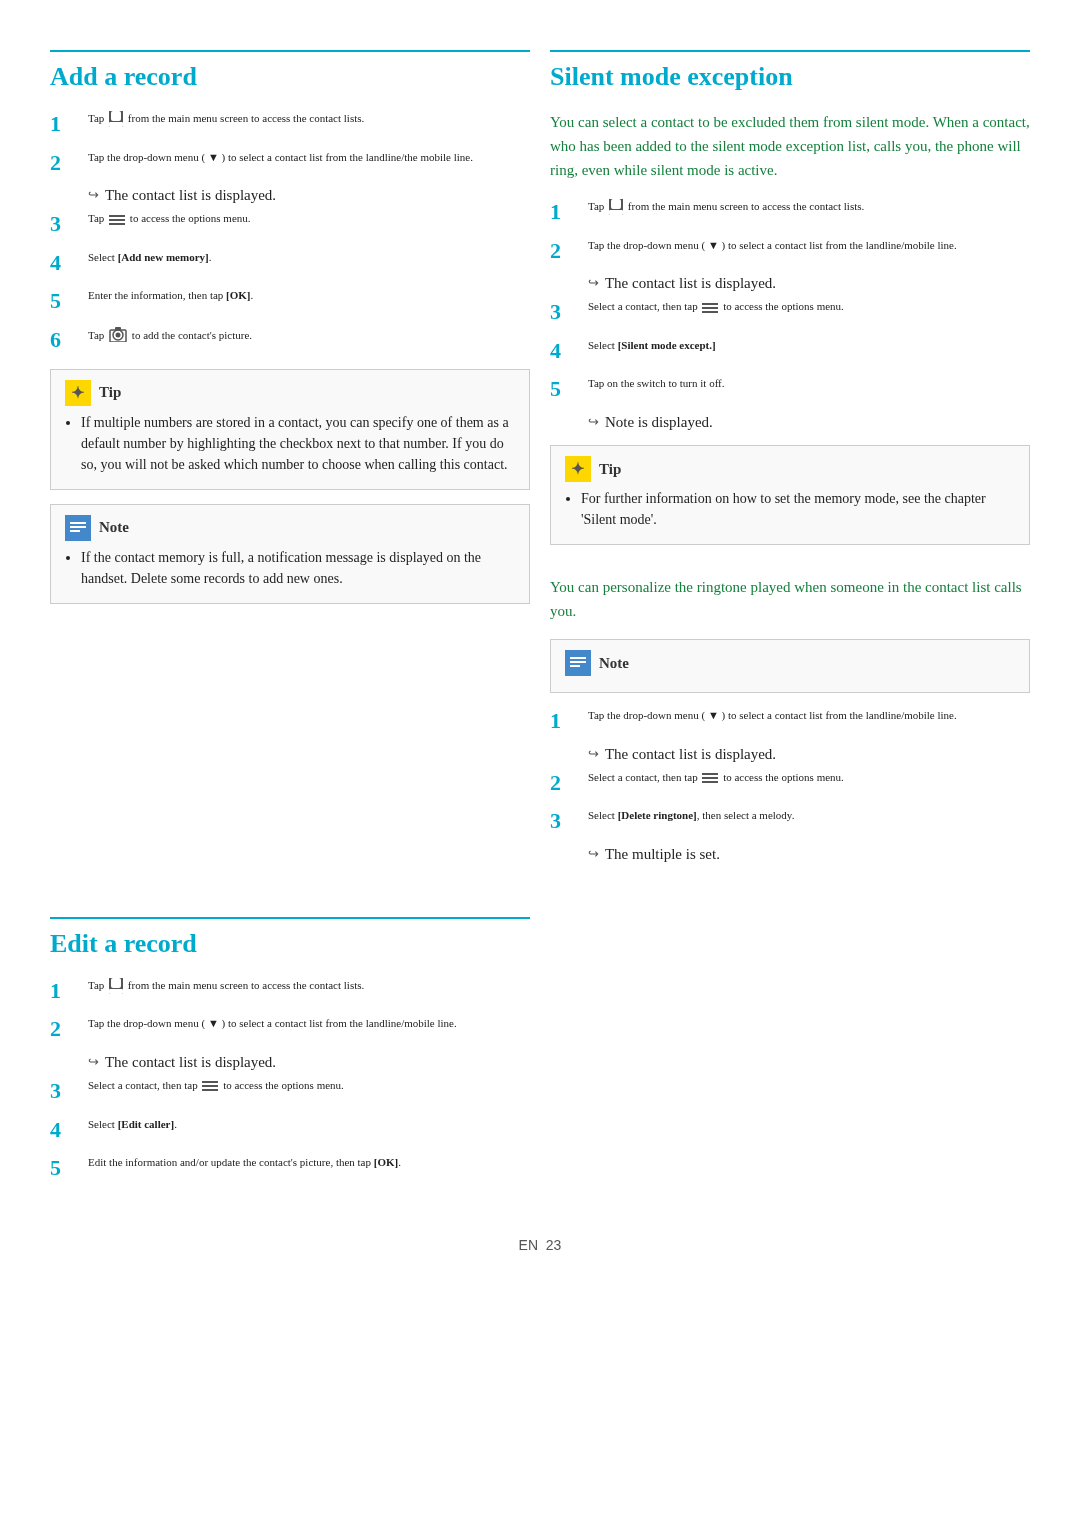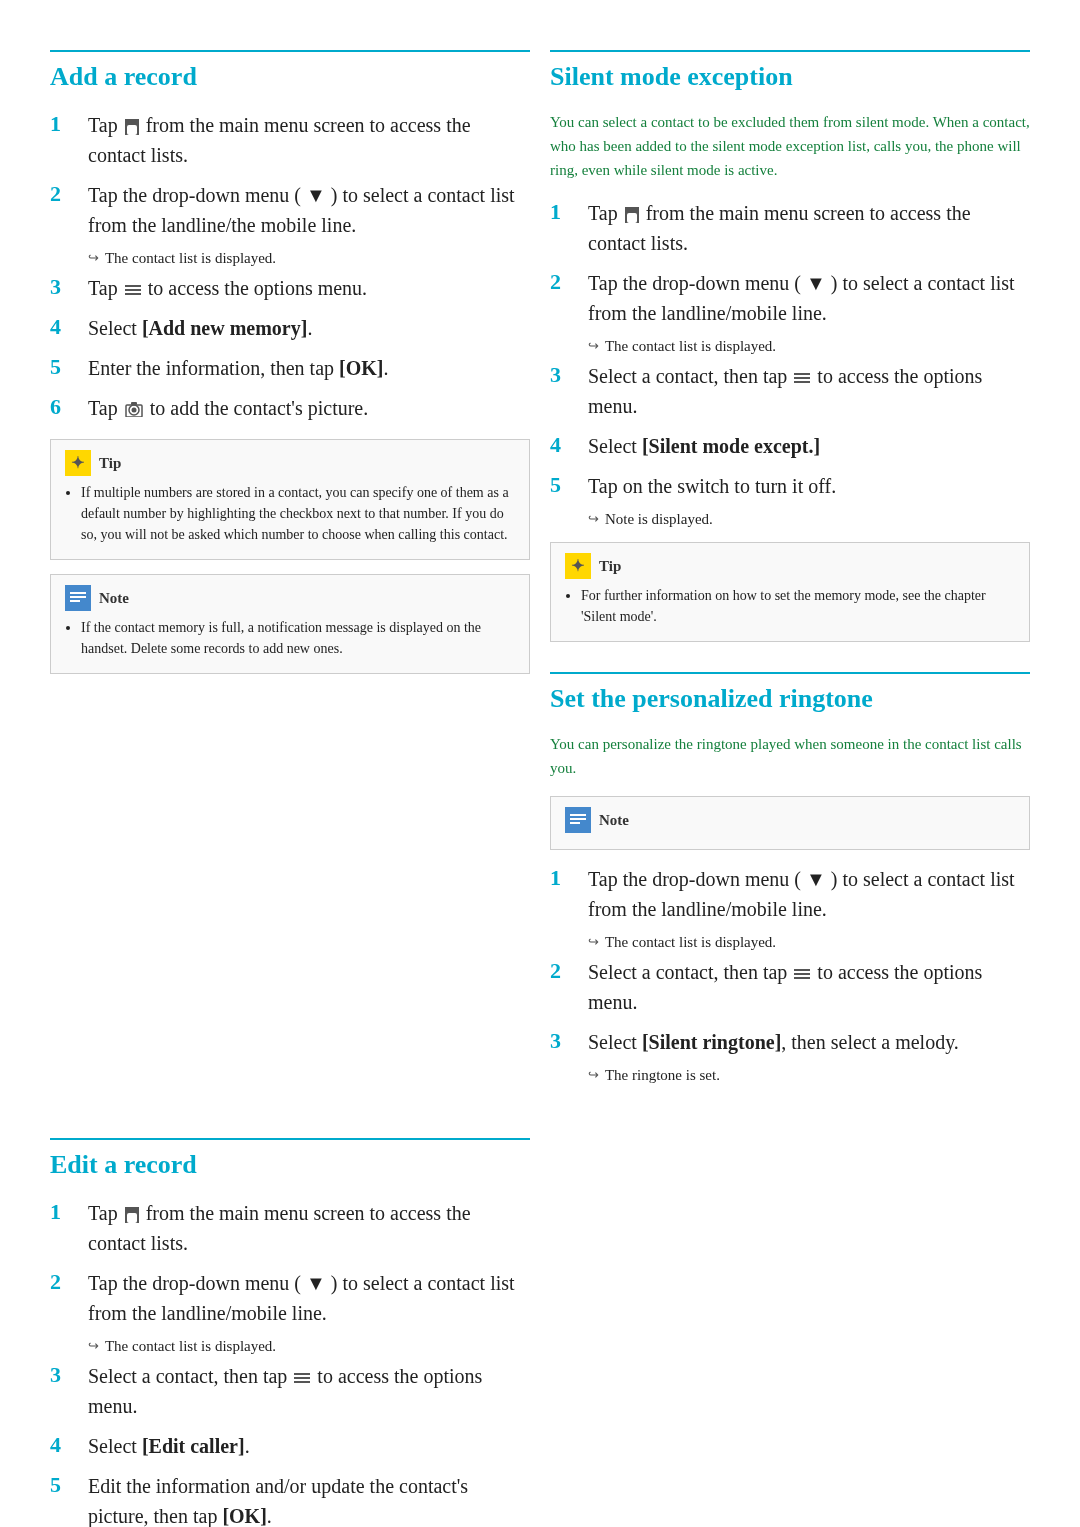--- a/index.html
+++ b/index.html
@@ -41,21 +41,21 @@
     }
     .step-number {
       font-size: 22px;
       font-weight: bold;
       color: #00aacc;
       min-width: 30px;
       margin-right: 8px;
       line-height: 1.3;
     }
     .step-text {
-      font-size: 20px;
+      font-size: 11px;
       line-height: 1.5;
       color: #222;
     }
     .step-text b {
       font-weight: bold;
     }
     .result-line {
       display: flex;
       align-items: flex-start;
       margin-left: 38px;
@@ -284,21 +284,20 @@
       <div class="tip-header">
         <span class="tip-icon">✦</span>
         <span>Tip</span>
       </div>
       <ul>
         <li>For further information on how to set the memory mode, see the chapter 'Silent mode'.</li>
       </ul>
     </div>
 
     <div style="margin-top: 30px;">
-      <div class="section-title">Set the personalized ringtone</div>
 
       <p class="intro-text">You can personalize the ringtone played when someone in the contact list calls you.</p>
 
       <div class="note-box">
         <div class="note-header">
           <span class="note-icon">
             <svg width="16" height="14" viewBox="0 0 16 14">
                 <rect x="0" y="1" width="16" height="2" fill="white"></rect>
                 <rect x="0" y="5" width="16" height="2" fill="white"></rect>
                 <rect x="0" y="9" width="10" height="2" fill="white"></rect>
@@ -323,25 +322,25 @@
           <span class="step-number">2</span>
           <span class="step-text">Select a contact, then tap <span style="display:inline-flex;flex-direction:column;gap:2px;vertical-align:middle;margin:0 2px;width:16px;height:12px;justify-content:center;">
             <span style="display:block;width:16px;height:2px;background:#555;"></span>
             <span style="display:block;width:16px;height:2px;background:#555;"></span>
             <span style="display:block;width:16px;height:2px;background:#555;"></span>
           </span> to access the options menu.</span>
         </li>
 
         <li class="step-item">
           <span class="step-number">3</span>
-          <span class="step-text">Select <b>[Silent ringtone]</b>, then select a melody.</span>
+          <span class="step-text">Select <b>[Delete ringtone]</b>, then select a melody.</span>
         </li>
         <div class="result-line">
           <span class="arrow">↪</span>
-          <span>The ringtone is set.</span>
+          <span>The multiple is set.</span>
         </div>
 
       </ol>
     </div>
 
   </div>
 
   <div class="section left-col" style="margin-top: 0;">
     <div class="section-title">Edit a record</div>
 

